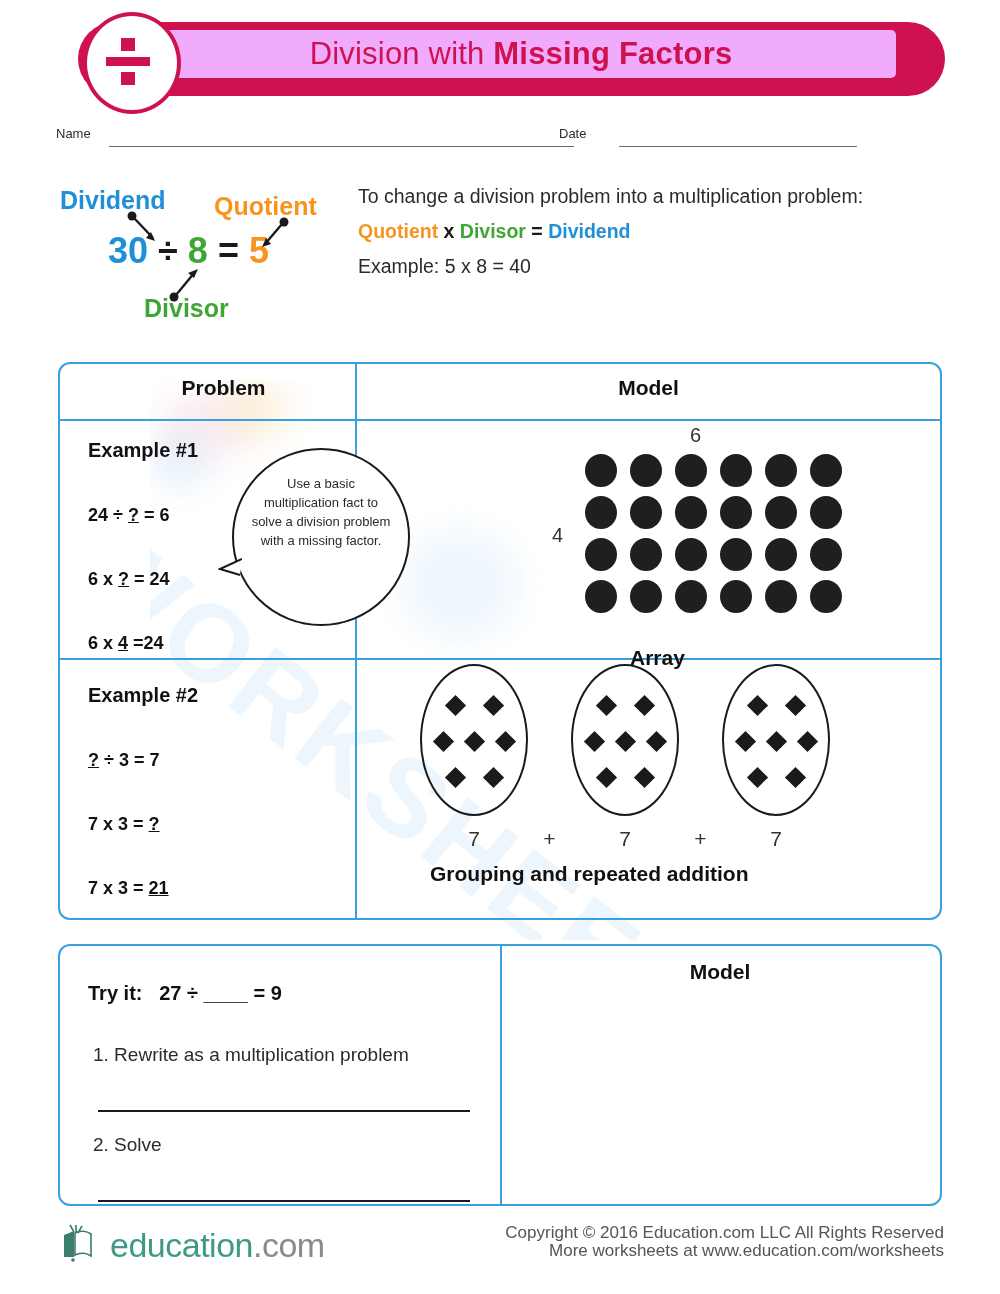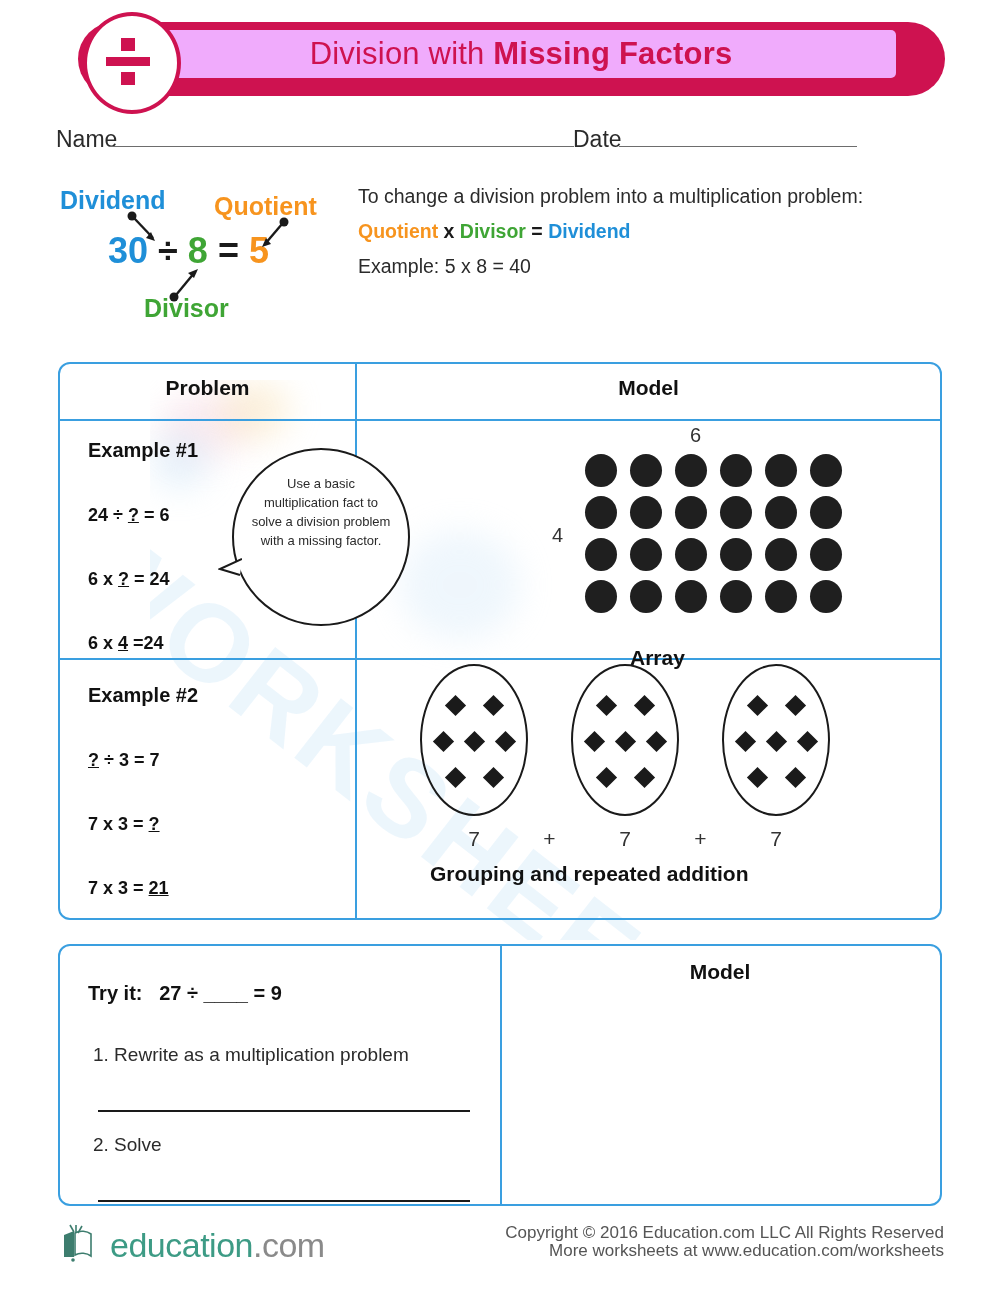--- a/index.html
+++ b/index.html
@@ -121,32 +121,32 @@
   }
 
   
   #namedate {
     position: absolute;
     left: 56px;
     top: 126px;
     width: 890px;
     height: 28px;
     z-index: 2;
-    font-size: 23px;
+    font-size: 13px;
     color: #2b2b2b;
   }
   .nd-label { position: absolute; top: 0; }
   .nd-rule {
     position: absolute;
     border-bottom: 1.6px solid #6d6d6d;
     height: 20px;
   }
   #name-label { left: 0; }
   #name-rule  { left: 53px;  width: 465px; }
-  #date-label { left: 517px; }
+  #date-label { left: 503px; }
   #date-rule  { left: 563px; width: 238px; }
 
   
   #vocab {
     position: absolute;
     left: 56px;
     top: 182px;
     width: 300px;
     height: 145px;
     z-index: 2;
@@ -215,21 +215,21 @@
   #mt-v  { left: 295px; height: 554px; }
 
   .col-head {
     position: absolute;
     top: 12px;
     font-size: 21px;
     font-weight: bold;
     color: #111;
     text-align: center;
   }
-  #head-problem { left: 0;     width: 295px; }
+  #head-problem { left: 16px;     width: 295px; }
   #head-model   { left: 295px; width: 587px; }
 
   
   .ex-block { position: absolute; }
   #ex1 { left: 28px; top: 75px; }
   #ex2 { left: 28px; top: 320px; }
   .ex-title { font-size: 20px; font-weight: bold; margin-bottom: 26px; }
   .ex-eq    { font-size: 18px; font-weight: bold; margin-bottom: 28px; white-space: nowrap; margin-top: 43px; }
   .ex-eq u  { text-decoration: underline; }
 

